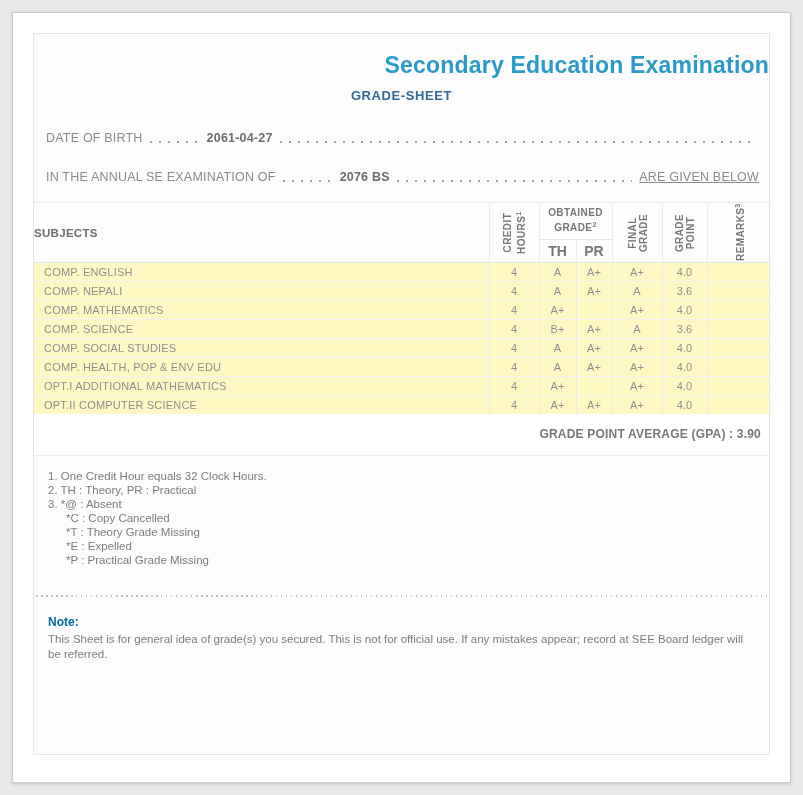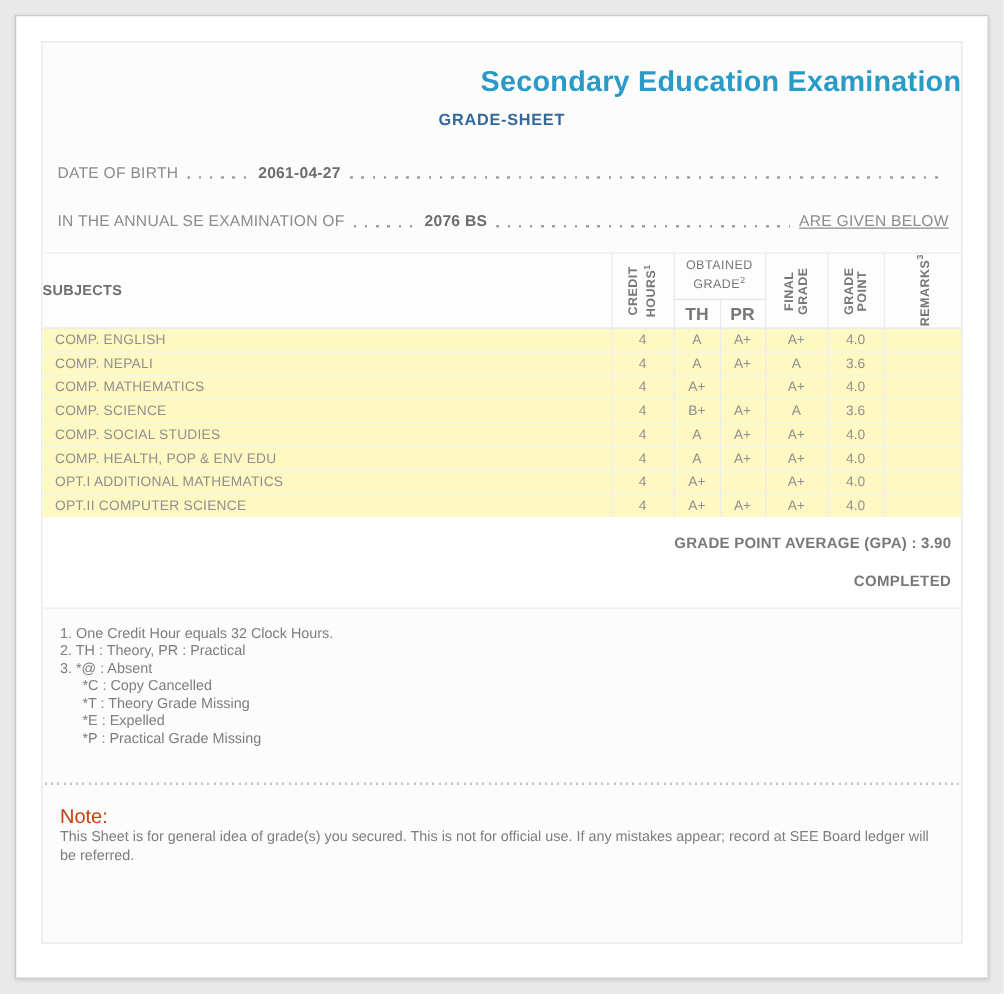--- a/index.html
+++ b/index.html
@@ -51,21 +51,21 @@
     text-align:left; padding-left:10px; font-size:11.5px; font-weight:700; color:#6e6e6e;
     letter-spacing:0.3px;
   }
   .vcell { vertical-align:middle; }
   .rot {
     transform:rotate(-90deg);
     font-size:10px; font-weight:700; color:#777; line-height:11px;
     text-align:center; letter-spacing:0.4px; white-space:nowrap;
   }
   .obt {
-    text-align:center; font-size:10px; font-weight:400; color:#777;
+    text-align:center; font-size:10px; font-weight:700; color:#777;
     line-height:12px; letter-spacing:0.4px; height:36px; vertical-align:middle;
   }
   .thpr { height:22px; text-align:center; font-size:14px; font-weight:700; color:#777; }
   sup { font-size:7px; }
 
   .grades tbody td {
     height:18px; border-top:1px solid #f1f1f1;
     font-size:11px; color:#8f8f8f; background:#fef9c3;
   }
   .grades tbody td.subj { padding-left:10px; text-align:left; letter-spacing:0.2px; }
@@ -80,21 +80,21 @@
 
   .footnotes { padding:13px 14px 0; font-size:11.5px; color:#7d7d7d; }
   .fn { line-height:14px; white-space:pre; }
   .fn-sub { margin-left:18px; }
 
   .dotted-sep {
     margin:28px 2px 0; height:2px;
     background:repeating-linear-gradient(to right, #c2c2c2 0 1.5px, transparent 1.5px 5px);
   }
   .note { margin:18px 14px 0; font-size:11.5px; color:#7d7d7d; line-height:15px; }
-  .note-heading { font-weight:400; color:#c2410c; font-size:16px; margin-bottom:2px; }
+  .note-heading { font-weight:700; color:#0369a1; font-size:12px; margin-bottom:2px; }
 </style>
 </head>
 <body>
 
 <div class="card">
   <div class="panel">
 
     <div class="title">Secondary Education Examination</div>
     <div class="subtitle">GRADE-SHEET</div>
 
@@ -229,21 +229,20 @@
           <td class="c cb">A+</td>
           <td class="c cb">A+</td>
           <td class="c cb">4.0</td>
           <td class="c cb"></td>
         </tr>
       </tbody>
     </table>
 
     <div class="summary">
       <div class="gpa">GRADE POINT AVERAGE (GPA) : 3.90</div>
-      <div class="status">COMPLETED</div>
     </div>
 
     <div class="footnotes">
       <div class="fn"><span>1.</span> <span>One Credit Hour equals 32 Clock Hours.</span></div>
       <div class="fn"><span>2.</span> <span>TH : Theory, PR : Practical</span></div>
       <div class="fn"><span>3.</span> <span>*@ : Absent</span></div>
       <div class="fn fn-sub">*C : Copy Cancelled</div>
       <div class="fn fn-sub">*T : Theory Grade Missing</div>
       <div class="fn fn-sub">*E : Expelled</div>
       <div class="fn fn-sub">*P : Practical Grade Missing</div>

